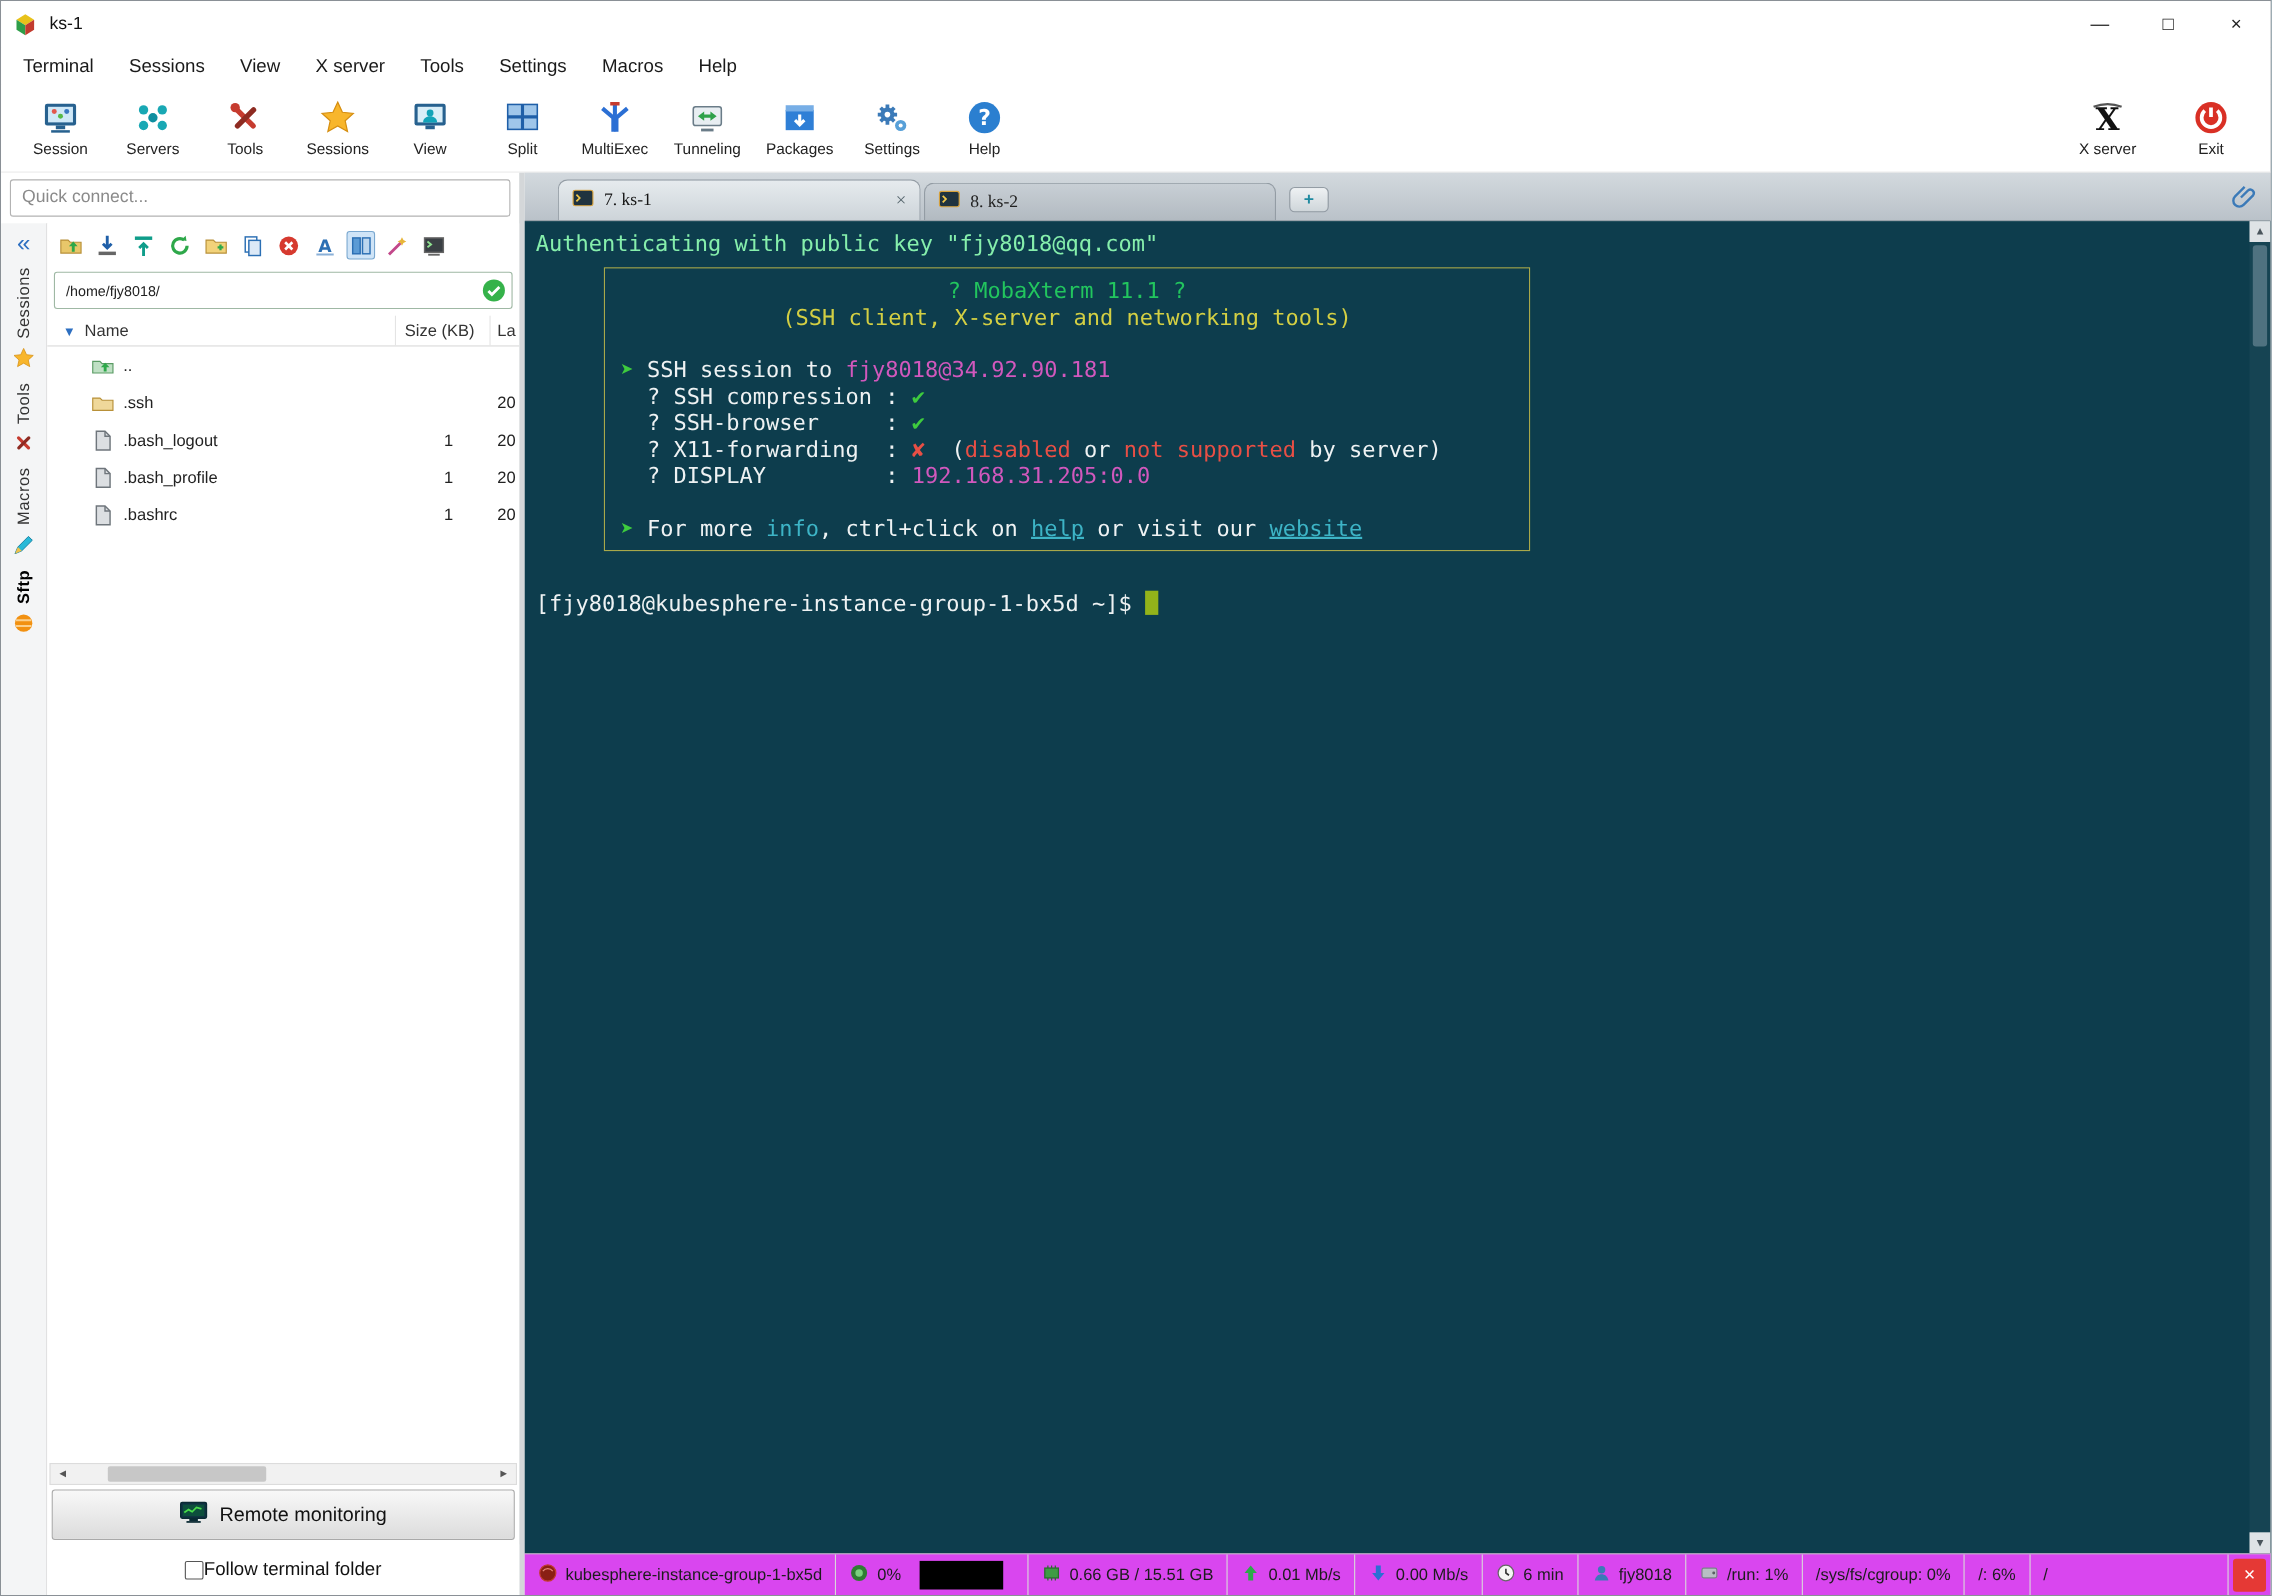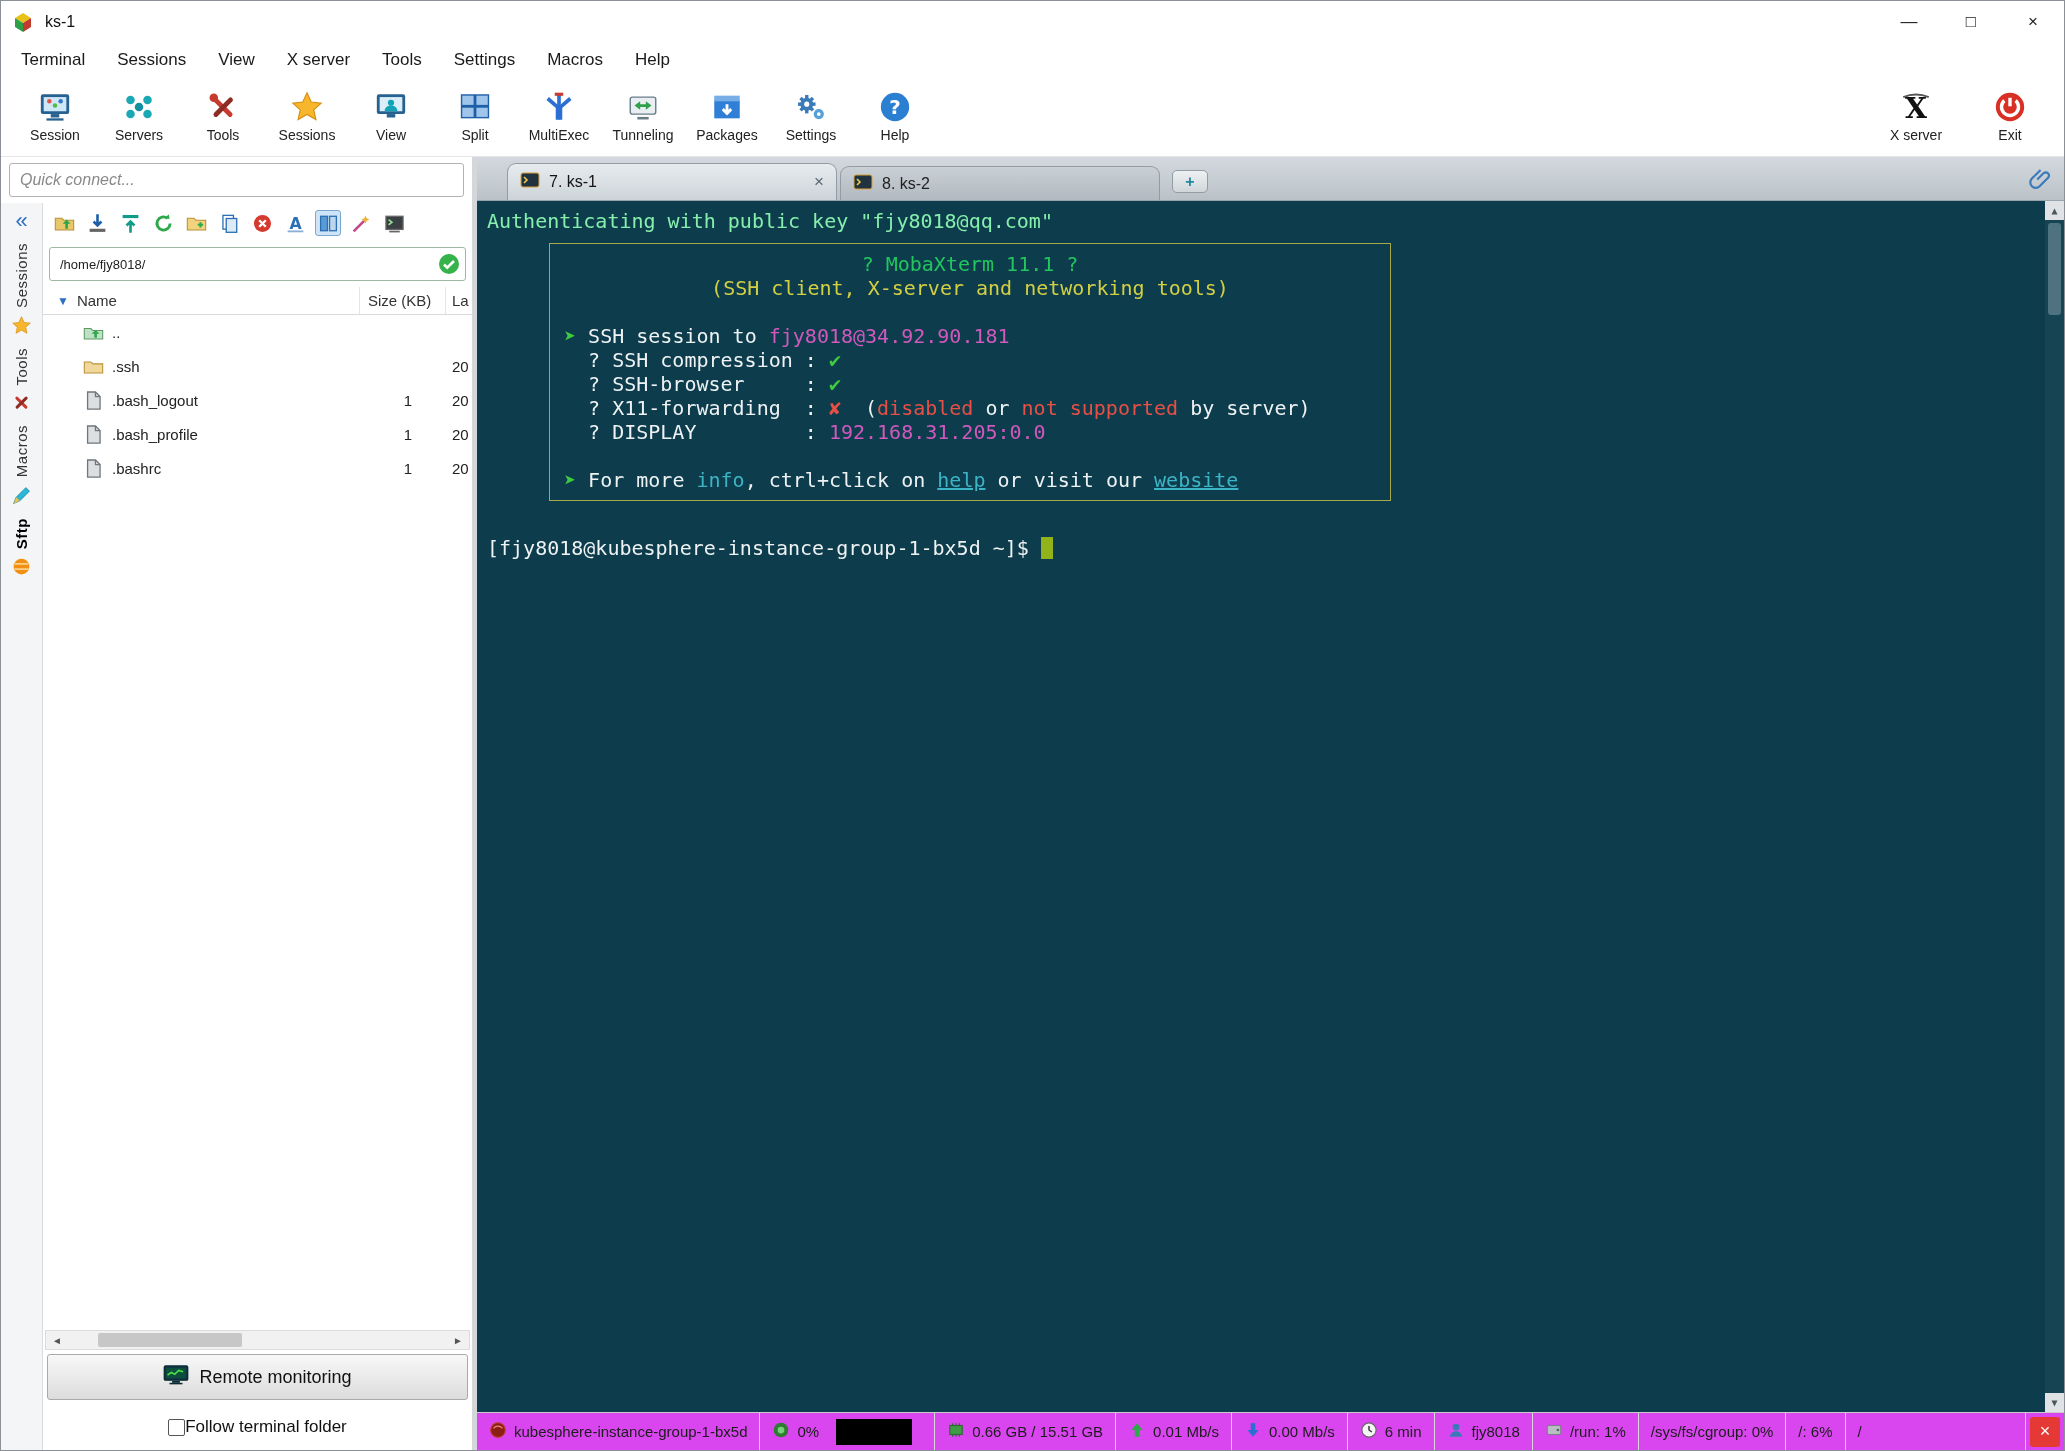--- a/index.html
+++ b/index.html
@@ -26,21 +26,21 @@
   .tb-item svg { width: 34px; height: 34px; display: block; }
   .tb-label { font-size: 14px; color: #222; white-space: nowrap; }
   .tb-right { margin-left: auto; display: flex; gap: 14px; }
 
   
   .main { flex: 1; display: flex; min-height: 0; }
 
   
   .left-col { width: 476px; flex: none; display: flex; flex-direction: column; border-right: 5px solid #d4d7d9; background: #fff; min-height: 0; }
   .quick-row { height: 46px; flex: none; padding: 6px 8px; }
-  .quick-row input { width: 100%; height: 34px; border: 1px solid #b3b3b3; border-radius: 3px; padding: 0 10px; font-size: 16px; font-family: "Liberation Sans", sans-serif; color: #333; outline: none; font-style: italic; }
+  .quick-row input { width: 100%; height: 34px; border: 1px solid #b3b3b3; border-radius: 3px; padding: 0 10px; font-size: 16px; font-family: "Liberation Sans", sans-serif; color: #333; outline: none; }
   .quick-row input::placeholder { color: #8a8a8a; }
 
   .left-body { flex: 1; display: flex; min-height: 0; }
 
   
   .strip { width: 42px; flex: none; background: #f4f5f6; border-right: 1px solid #dcdcdc; display: flex; flex-direction: column; align-items: center; padding-top: 8px; gap: 12px; }
   .collapse-btn { font-size: 22px; color: #2d6fc1; line-height: 20px; }
   .strip-tab { display: flex; flex-direction: column; align-items: center; gap: 7px; }
   .strip-label { writing-mode: vertical-rl; transform: rotate(180deg); font-size: 15px; color: #333; letter-spacing: .5px; }
   .strip-tab.active .strip-label { font-weight: bold; color: #000; }
@@ -78,21 +78,21 @@
 
   .remote-btn { height: 46px; flex: none; margin: 4px; border: 1px solid #a9a9a9; border-radius: 3px; background: linear-gradient(#f8f8f8, #dcdcdc); display: flex; align-items: center; justify-content: center; gap: 10px; font-size: 18px; color: #111; }
   .remote-btn svg { width: 26px; height: 22px; }
   .follow-row { height: 46px; flex: none; display: flex; align-items: center; justify-content: center; font-size: 17px; color: #111; background: #fff; }
   .checkbox { width: 17px; height: 17px; border: 1.5px solid #555; background: #fff; border-radius: 2px; flex: none; }
 
   
   .right-col { flex: 1; display: flex; flex-direction: column; min-width: 0; min-height: 0; }
 
   .tabbar { height: 44px; flex: none; background: linear-gradient(#d3d9de, #bac2c9); border-bottom: 1px solid #98a2aa; display: flex; align-items: flex-end; padding: 0 10px 0 30px; }
-  .tab { height: 37px; width: 330px; display: flex; align-items: center; gap: 9px; padding: 0 12px; font-size: 16px; color: #141414; border: 1px solid #939ca4; border-bottom: none; border-radius: 9px 9px 0 0; background: linear-gradient(#e6ebee, #cdd4d9); }
+  .tab { height: 37px; width: 330px; display: flex; align-items: center; gap: 9px; padding: 0 12px; font-size: 16px; color: #141414; border: 1px solid #939ca4; border-bottom: none; border-radius: 9px 9px 0 0; background: linear-gradient(#e6ebee, #cdd4d9); font-family: Liberation Serif, serif; }
   .tab.inactive { width: 320px; height: 34px; background: linear-gradient(#c8cfd5, #b2bac1); color: #222; margin-left: 3px; }
   .tab svg { width: 20px; height: 16px; flex: none; }
   .tab-close { margin-left: auto; color: #58676f; font-size: 17px; }
   .newtab-btn { height: 23px; width: 36px; margin: 0 0 7px 12px; background: linear-gradient(#eef1f3, #cfd6da); border: 1px solid #939ca4; border-radius: 5px; display: flex; align-items: center; justify-content: center; font-size: 16px; font-weight: bold; color: #1f8aa0; }
   .clip-btn { margin-left: auto; margin-bottom: 8px; }
   .clip-btn svg { width: 26px; height: 26px; display: block; }
 
   .terminal { flex: 1; min-height: 0; position: relative; padding: 8px 28px 8px 10px; font-family: "DejaVu Sans Mono", "DejaVu Sans", monospace; font-size: 20px; line-height: 24px; overflow: hidden; }
   .tline { white-space: pre; min-height: 24px; }
   .banner { width: 842px; margin: 10px 0 0 62px; border: 1px solid; padding: 8px 14px; }

